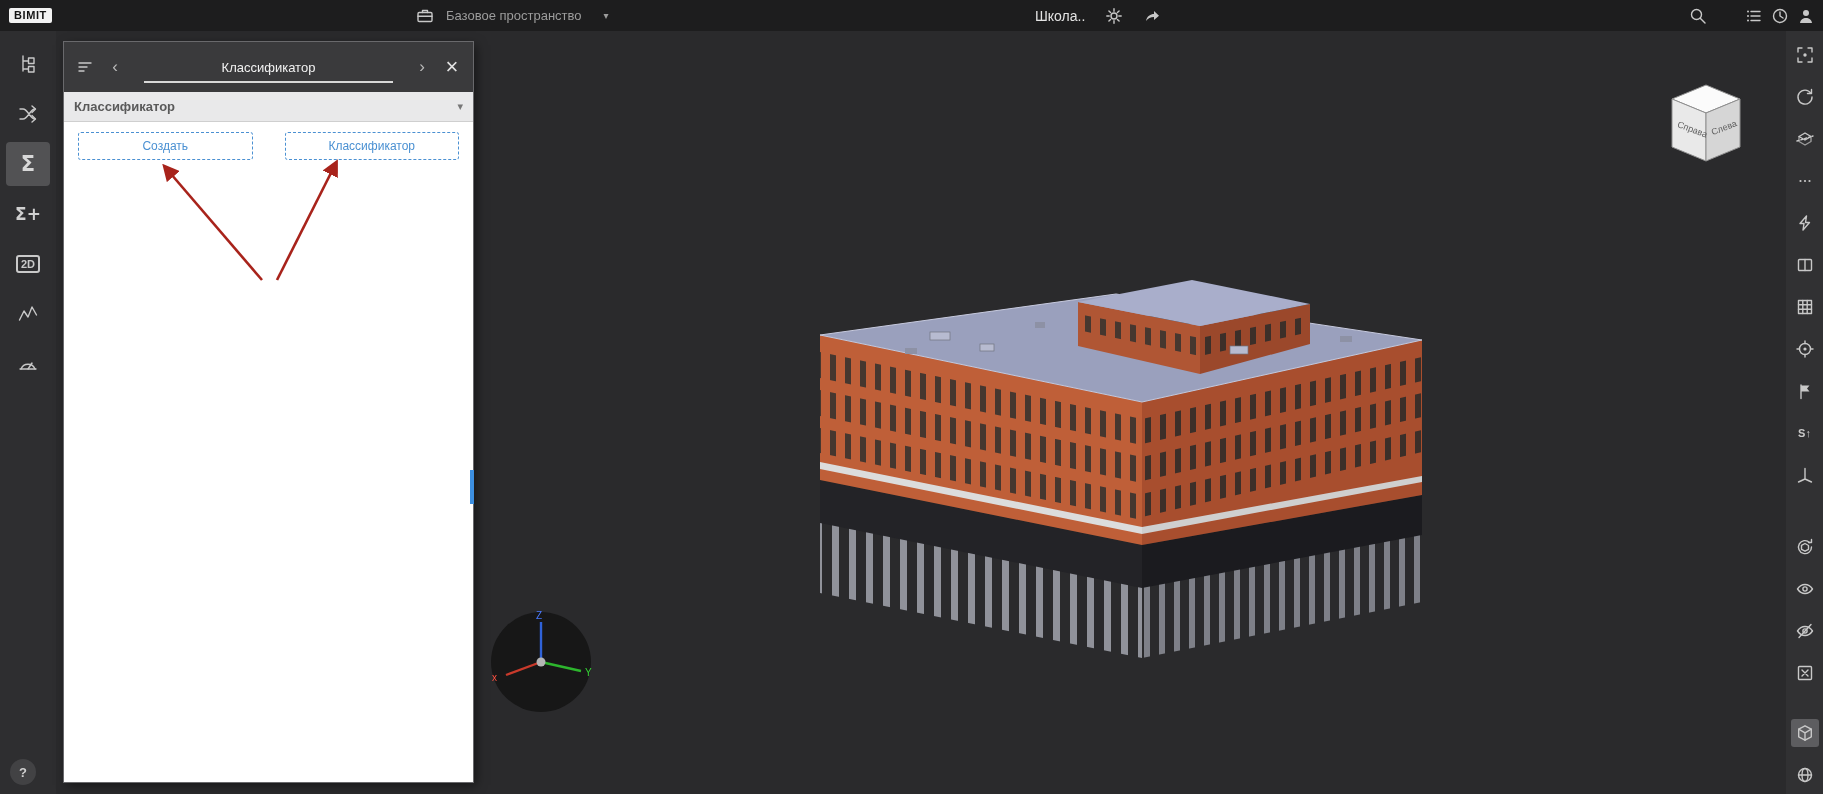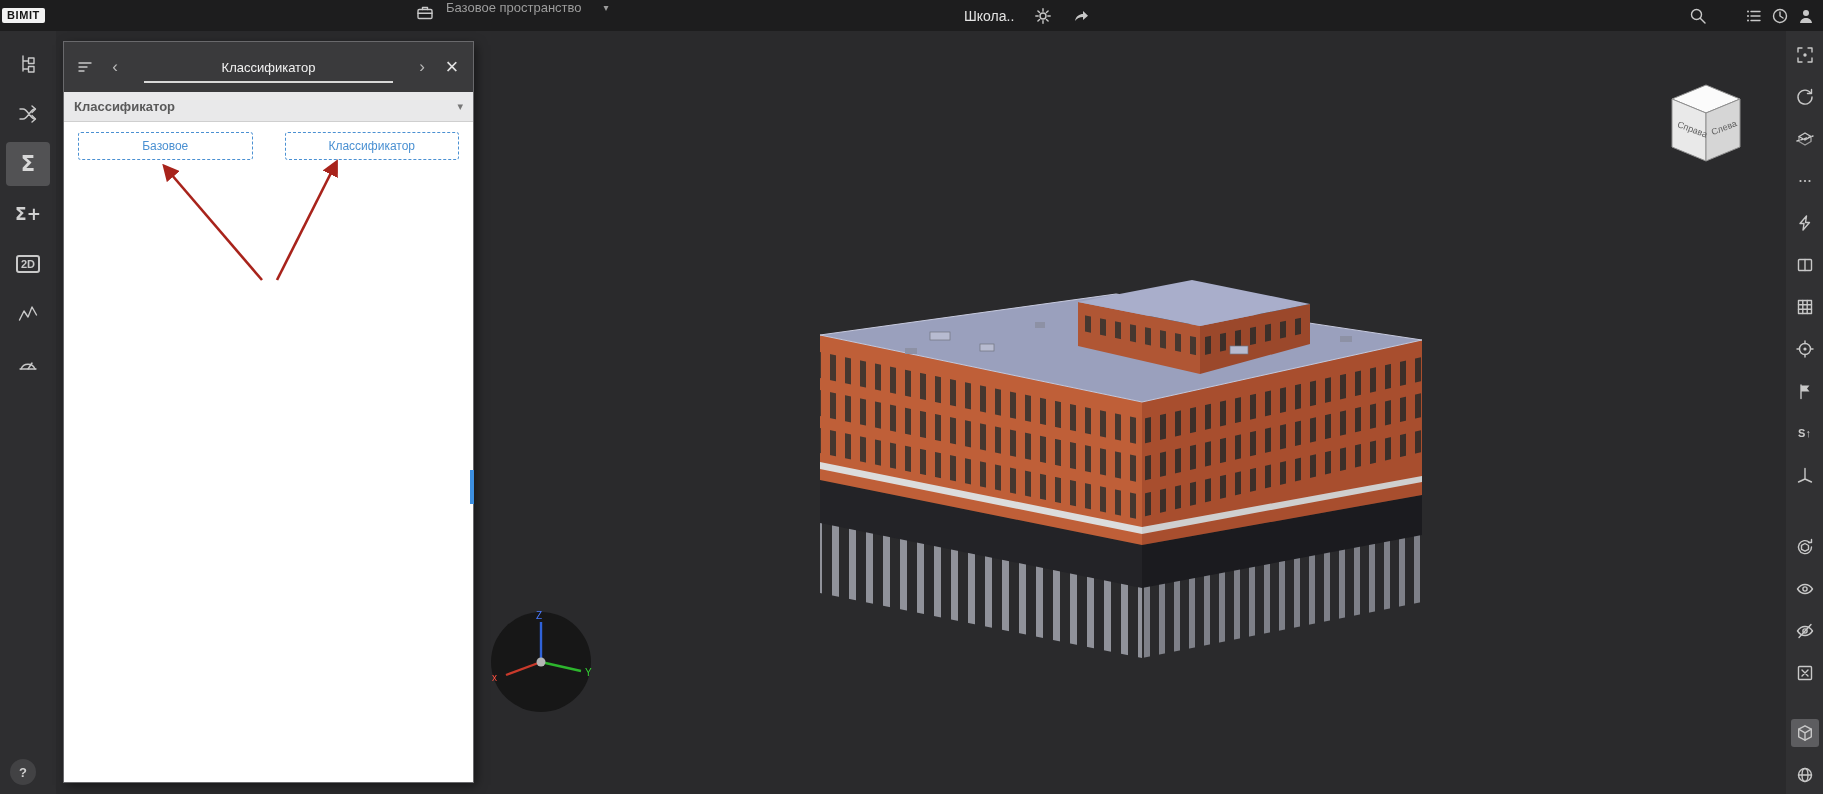--- a/index.html
+++ b/index.html
@@ -2,28 +2,28 @@
 <html style="--accent-blue: #4a90d2; --arrow-red: #a8231b; --building-orange: #bf5f38; --roof-lavender: #9aa0bd; --topbar-bg: #1d1d1e; --panel-header-bg: #3a3a3c;"><head>
 <meta charset="utf-8">
 <style>
   *{box-sizing:border-box;margin:0;padding:0}
   html,body{background:#141414}
   body{font-family:"Liberation Sans",sans-serif}
   .app{position:relative;width:1823px;height:794px;background:#2a2a2c;overflow:hidden}
 
   
   .topbar{position:absolute;top:0;left:0;width:1823px;height:31px;background:#1d1d1e;display:flex;align-items:center;z-index:40}
-  .logo{margin-left:2px;background:#f2f2f2;color:#141414;font-weight:bold;font-size:11px;letter-spacing:.6px;padding:2px 5px;border-radius:2px;line-height:1}
+  .logo{margin-left:9px;background:#f2f2f2;color:#141414;font-weight:bold;font-size:11px;letter-spacing:.6px;padding:2px 5px;border-radius:2px;line-height:1}
   .tb-btn{background:none;border:none;cursor:pointer;display:flex;align-items:center;justify-content:center;width:26px;height:26px;color:#c8c8c8}
   .tb-btn svg,.sb-btn svg,.rt-btn svg,.ph-btn svg{stroke:#c8c8c8;fill:none;stroke-width:1.4;stroke-linecap:round;stroke-linejoin:round}
-  .ws-group{position:absolute;left:412px;display:flex;align-items:flex-start;height:31px}
+  .ws-group{position:absolute;left:412px;display:flex;align-items:center;height:31px}
   .ws-select{display:flex;align-items:center;cursor:pointer;margin-left:8px}
   .ws-label{color:#9c9c9c;font-size:13px}
   .ws-chev{color:#9c9c9c;font-size:10px;margin-left:22px}
-  .tb-center{position:absolute;left:964px;display:flex;align-items:center;gap:12px;height:31px}
+  .tb-center{position:absolute;left:1035px;display:flex;align-items:center;gap:12px;height:31px}
   .tb-title{color:#e3e3e3;font-size:14px;margin-right:4px}
   .tb-right{position:absolute;right:4px;display:flex;align-items:center;height:31px}
   .tb-gap{width:30px}
 
   
   .sidebar{position:absolute;left:0;top:31px;width:56px;height:763px;background:#2e2e30;display:flex;flex-direction:column;align-items:center;padding-top:11px;gap:6px;z-index:30}
   .sb-btn{width:44px;height:44px;flex:0 0 44px;display:flex;align-items:center;justify-content:center;background:none;border:none;border-radius:4px;color:#cdcdcd;cursor:pointer}
   .sb-btn.active{background:#525254}
   .sb-sigma{font-size:21px;color:#d8d8d8;font-weight:bold;font-family:"DejaVu Sans",sans-serif}
   .sb-sigma-plus{font-size:17px;color:#d0d0d0;font-weight:bold;font-family:"DejaVu Sans",sans-serif}
@@ -363,21 +363,21 @@
       <button class="ph-btn">›</button>
       <button class="ph-btn ph-close">×</button>
     </div>
 
     <div class="selector">
       <span class="selector-label">Классификатор</span>
       <span class="selector-chev">▾</span>
     </div>
 
     <div class="actions">
-      <button class="dashed-btn">Базовое</button>
+      <button class="dashed-btn">Создать</button>
       <button class="dashed-btn">Классификатор</button>
     </div>
 
     <div class="panel-body"></div>
 
     <svg class="arrows-svg" width="409" height="420" viewBox="0 0 409 420">
       <defs>
         <marker id="ah" viewBox="0 0 10 10" refX="7.5" refY="5" markerWidth="6.5" markerHeight="6.5" orient="auto">
           <path d="M0 0L10 5L0 10z" fill="#a8231b"></path>
         </marker>

